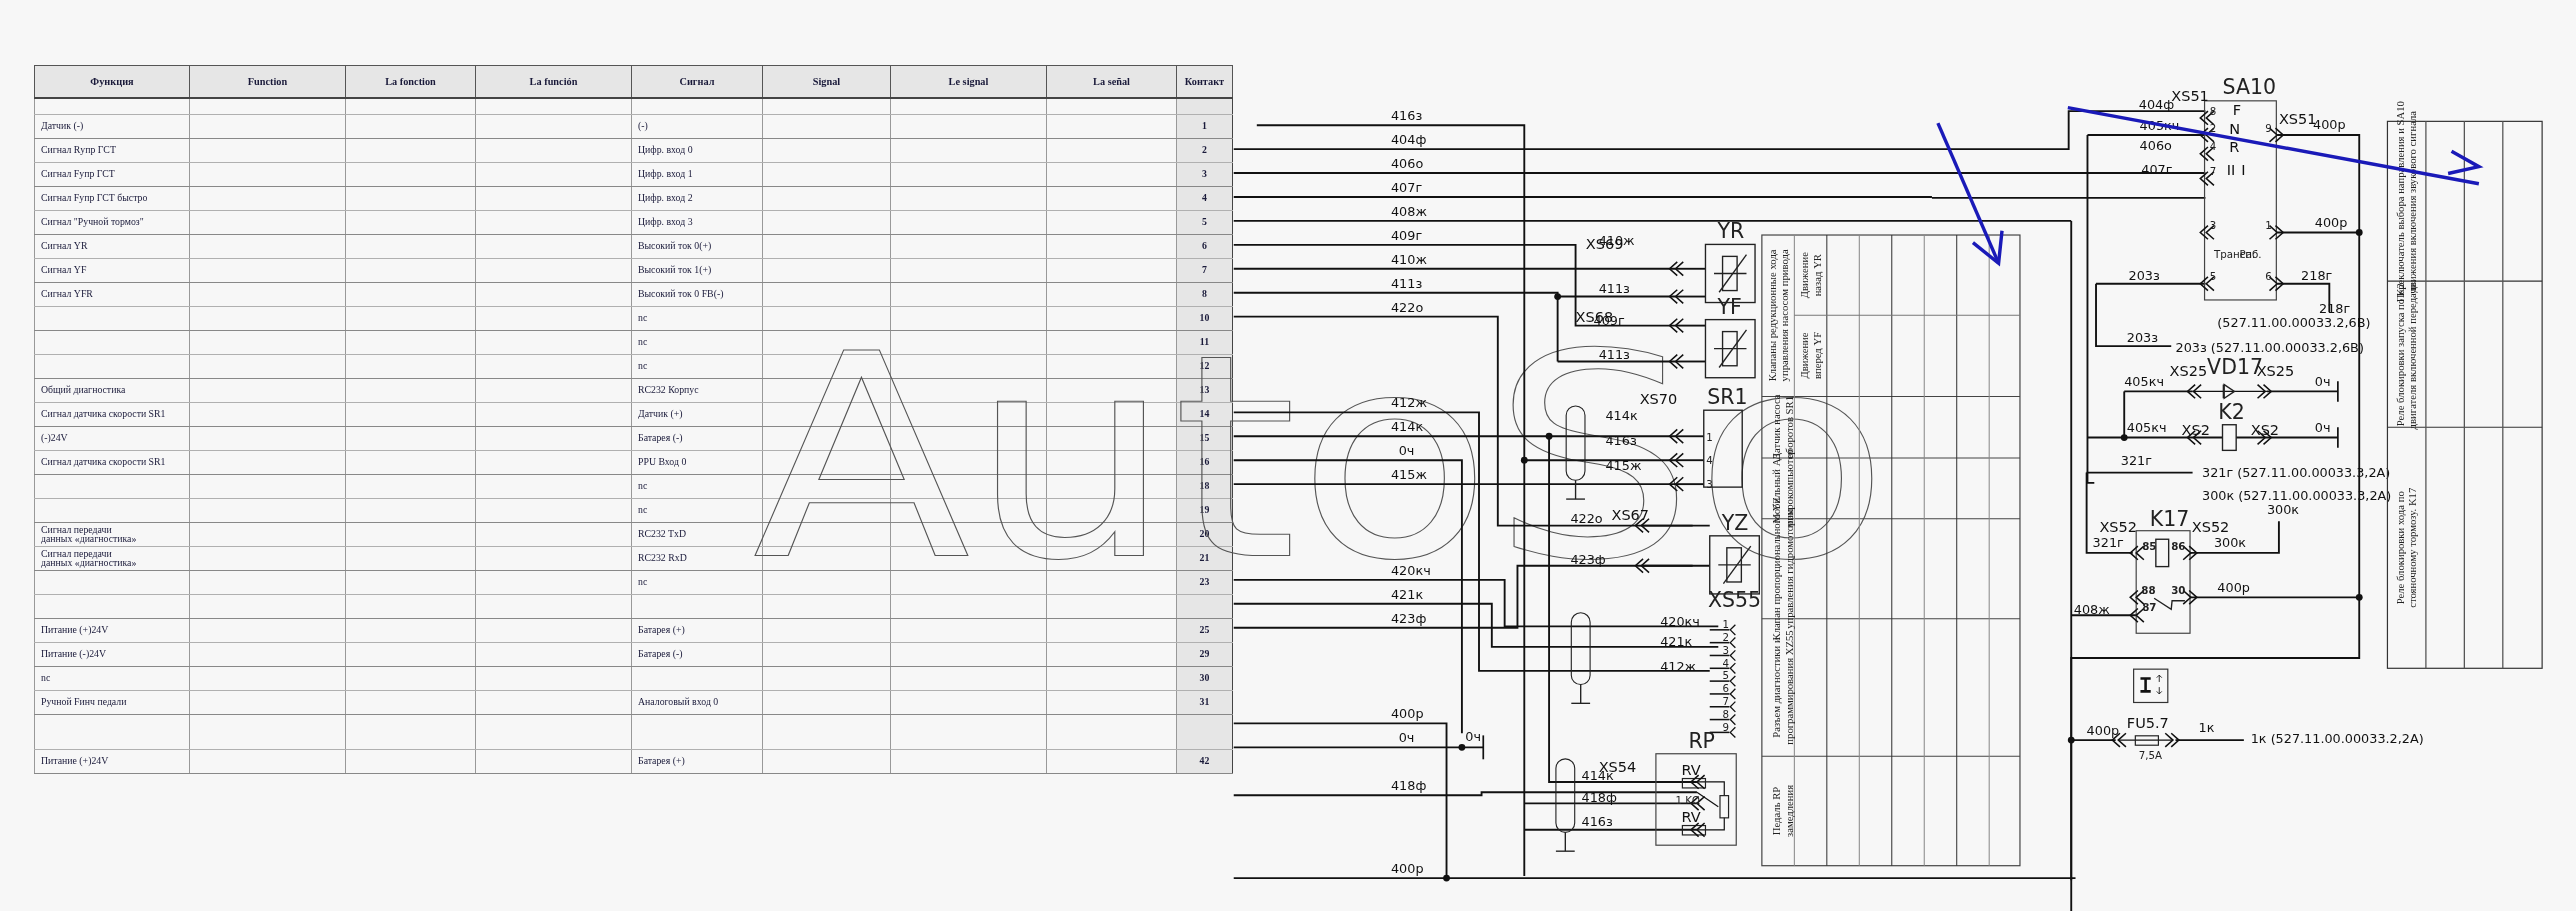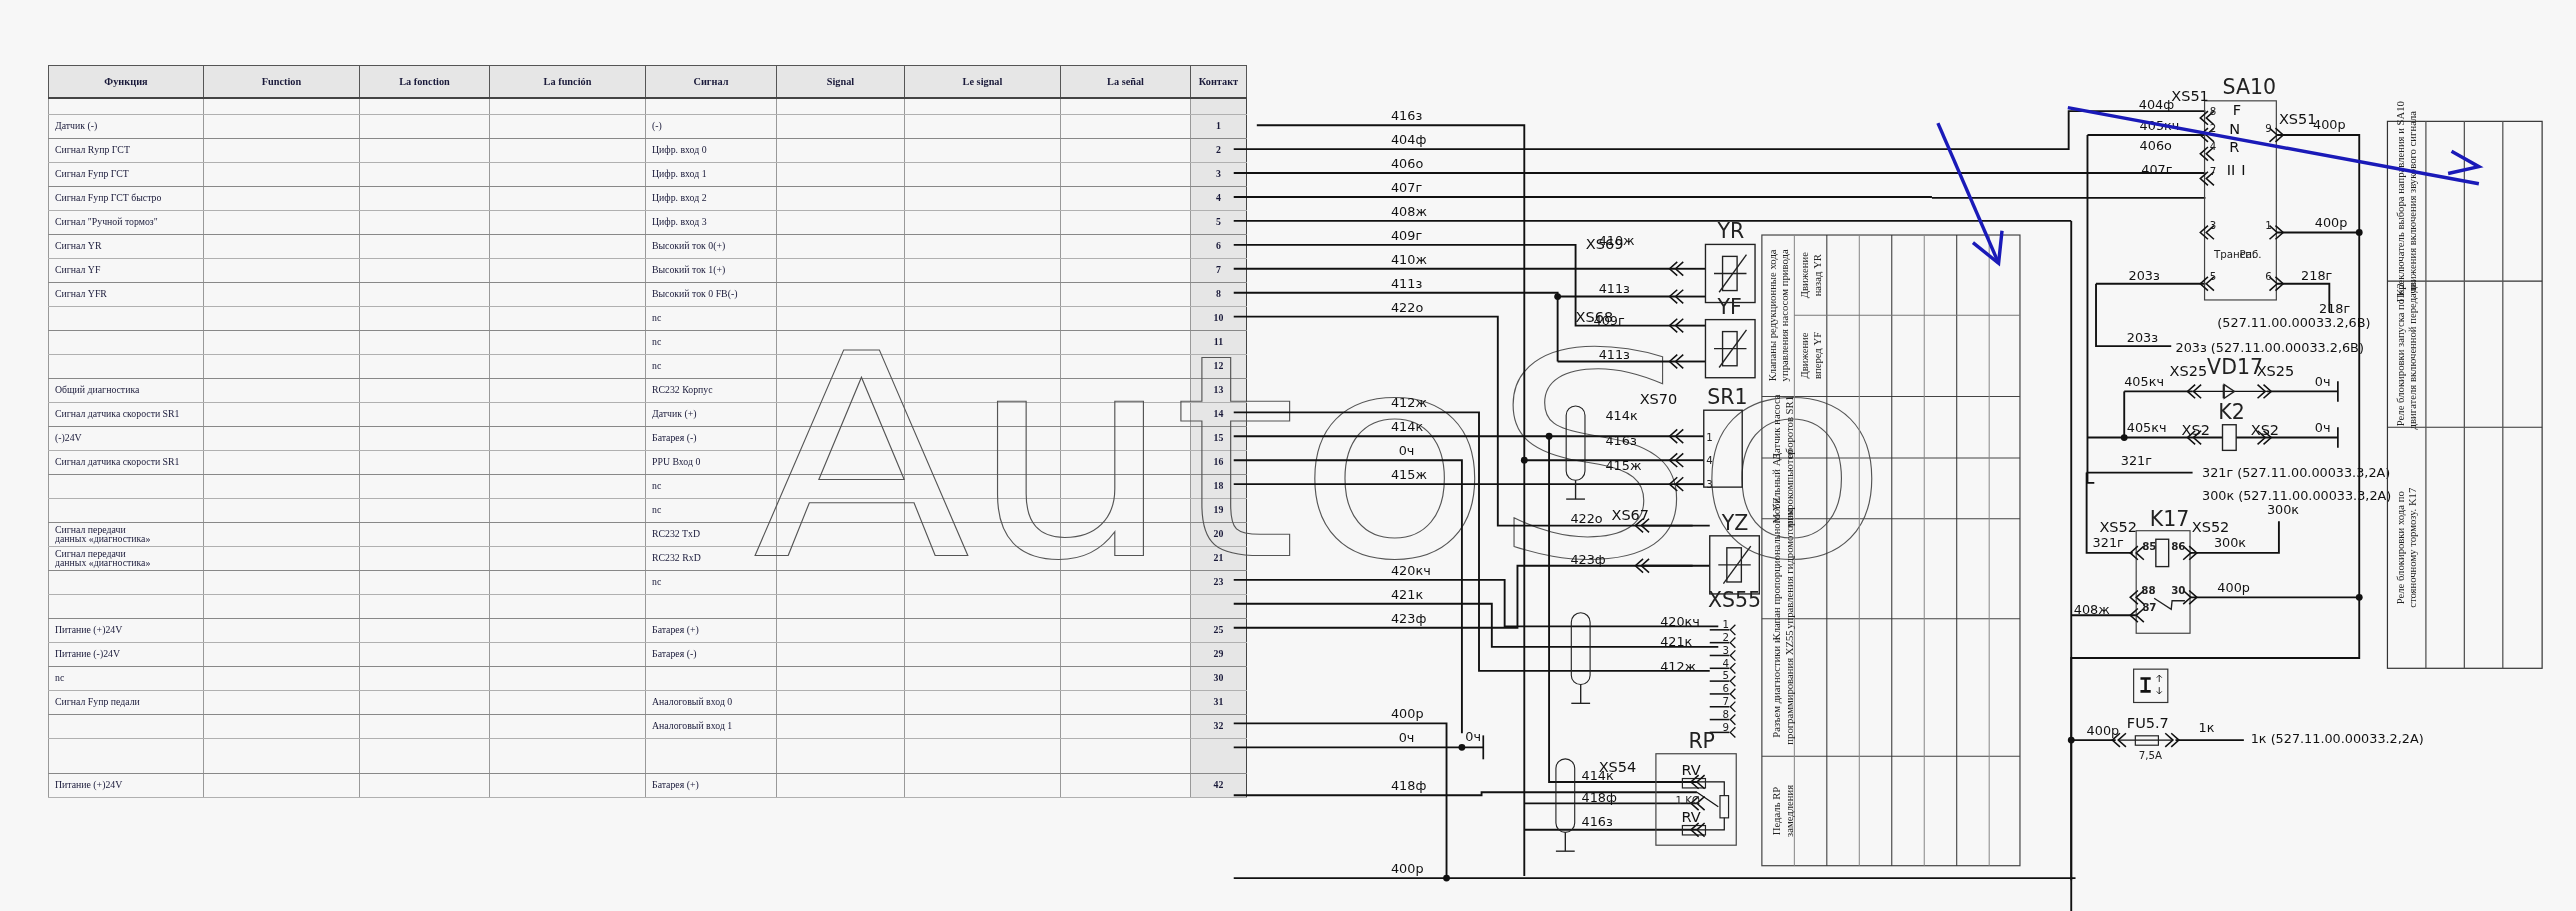--- a/index.html
+++ b/index.html
@@ -1,17 +1,17 @@
 <!DOCTYPE html>
 <html style="font-size:13.7px"><head>
 <meta charset="utf-8">
 <style>
   html,body{margin:0;padding:0;background:#f7f7f7;}
   body{width:2576px;height:911px;position:relative;overflow:hidden;font-family:"Liberation Serif",serif;}
-  #pin-table{position:absolute;left:34px;top:65px;border-collapse:collapse;table-layout:fixed;margin-left:14px;}
+  #pin-table{position:absolute;left:34px;top:65px;border-collapse:collapse;table-layout:fixed;}
   #pin-table th{background:#e6e6e6;font-weight:bold;font-size:10.3px;color:#1a1a3a;height:31px;border:1.3px solid #555;border-bottom:2.1px solid #444;text-align:center;padding:0;}
   #pin-table td{border-left:0.9px solid #999;border-right:0.9px solid #999;border-top:1.3px solid #888;border-bottom:1.3px solid #888;font-size:9.8px;color:#1a1a3a;padding:0 0 0 6px;height:23px;line-height:9.4px;white-space:pre-line;overflow:hidden;}
   #pin-table tr.blank td{height:14.5px;}
   #pin-table tr.tall td{height:34px;}
   #pin-table td.contact{background:#e6e6e6;text-align:center;font-weight:bold;padding:0;border-left:1.7px solid #444;border-right:1.7px solid #444;}
   #pin-table tr:nth-child(odd) td{border-bottom-color:#b0b0b0;}
   #schematic{position:absolute;left:0;top:0;}
   .wl{font-family:"DejaVu Sans",sans-serif;font-size:15px;fill:#111;}
   .cl{font-family:"DejaVu Sans",sans-serif;font-size:17px;fill:#111;}
   .big{font-family:"DejaVu Sans",sans-serif;font-size:24px;fill:#222;}
@@ -319,40 +319,29 @@
         <td></td>
         <td></td>
         <td></td>
         <td></td>
         <td></td>
         <td></td>
         <td></td>
         <td class="contact">30</td>
       </tr>
       <tr>
-        <td>Сигнал Fупр педали</td>
+        <td>Ручной Fинч педали</td>
         <td></td>
         <td></td>
         <td></td>
         <td> Аналоговый вход 0</td>
         <td></td>
         <td></td>
         <td></td>
         <td class="contact">31</td>
-      </tr>
-      <tr>
-        <td></td>
-        <td></td>
-        <td></td>
-        <td></td>
-        <td> Аналоговый вход 1</td>
-        <td></td>
-        <td></td>
-        <td></td>
-        <td class="contact">32</td>
       </tr>
       <tr class="tall">
         <td></td>
         <td></td>
         <td></td>
         <td></td>
         <td></td>
         <td></td>
         <td></td>
         <td></td>

